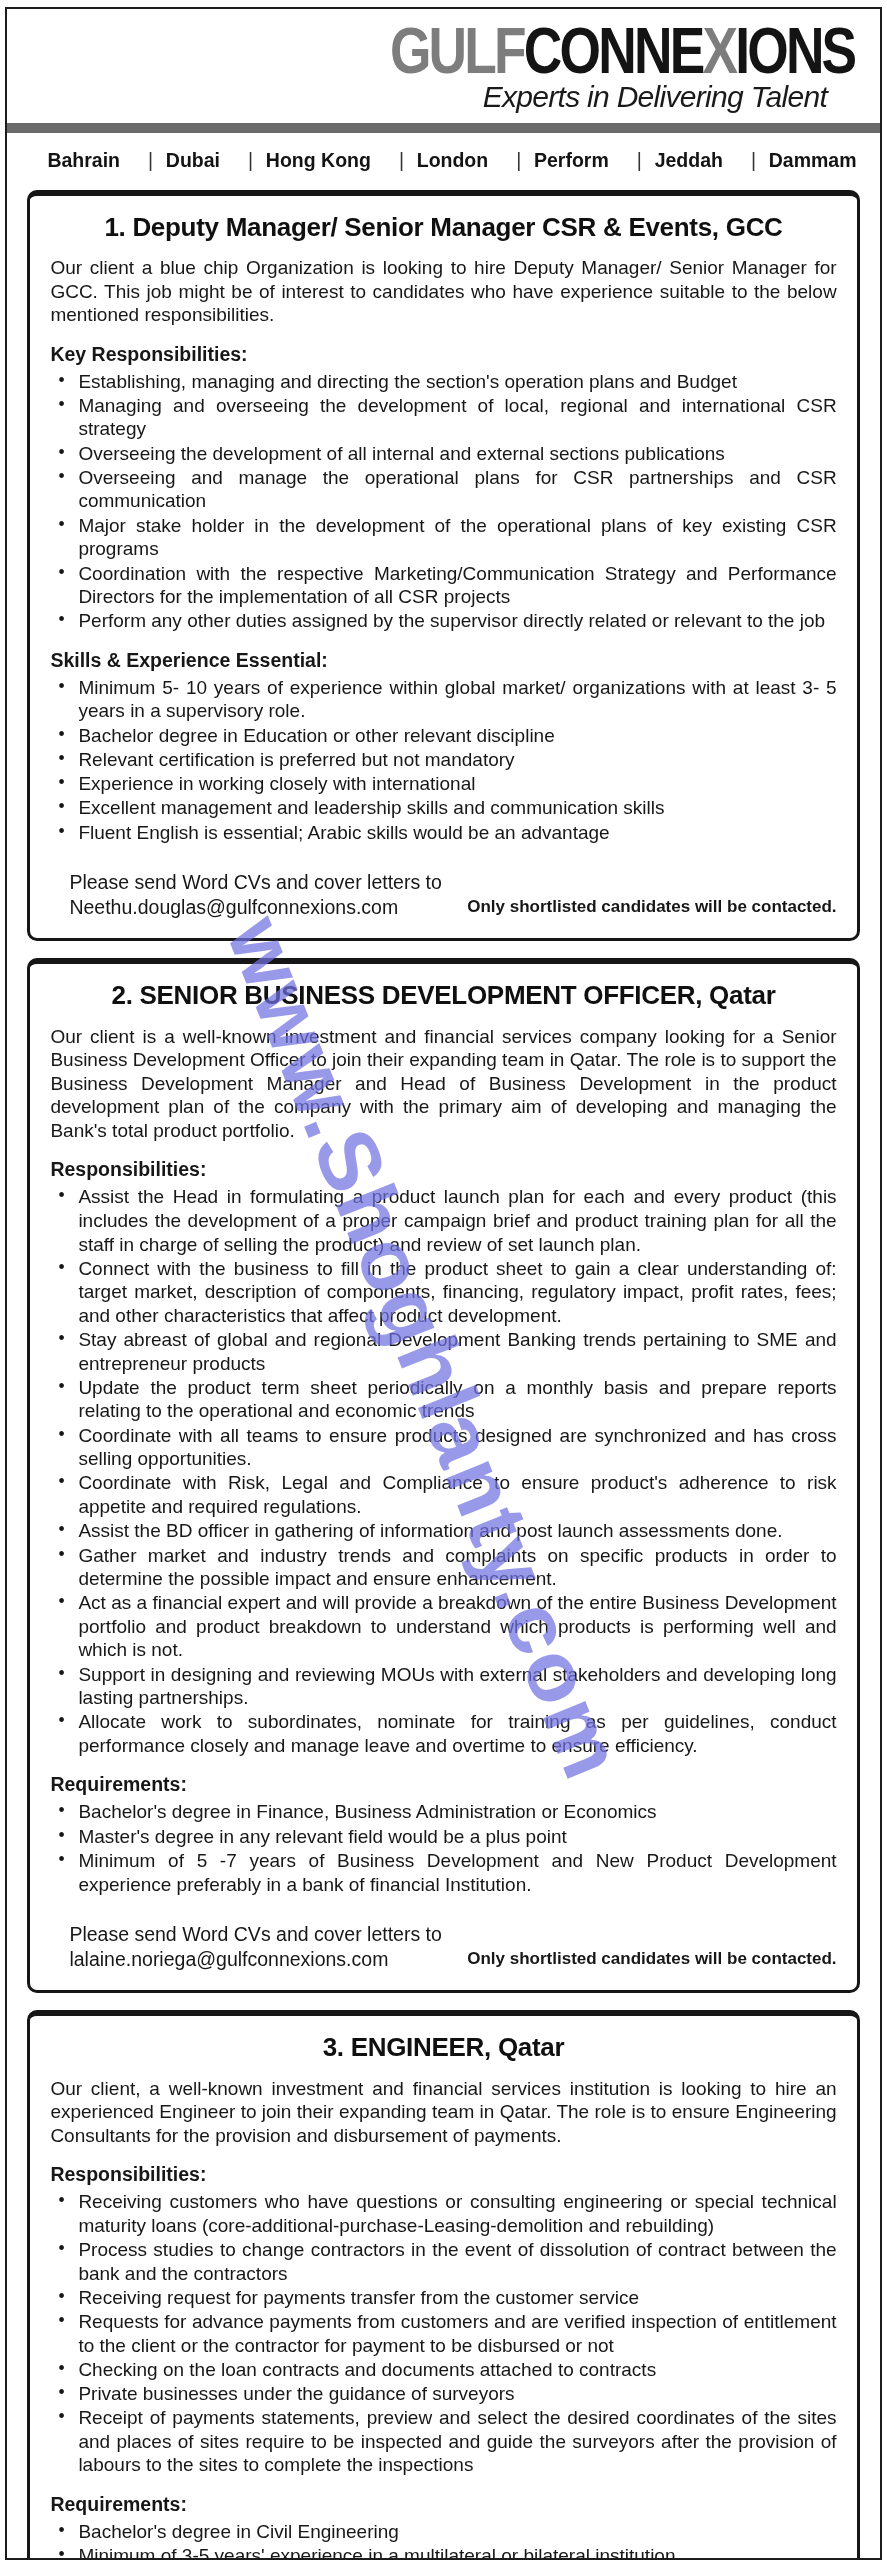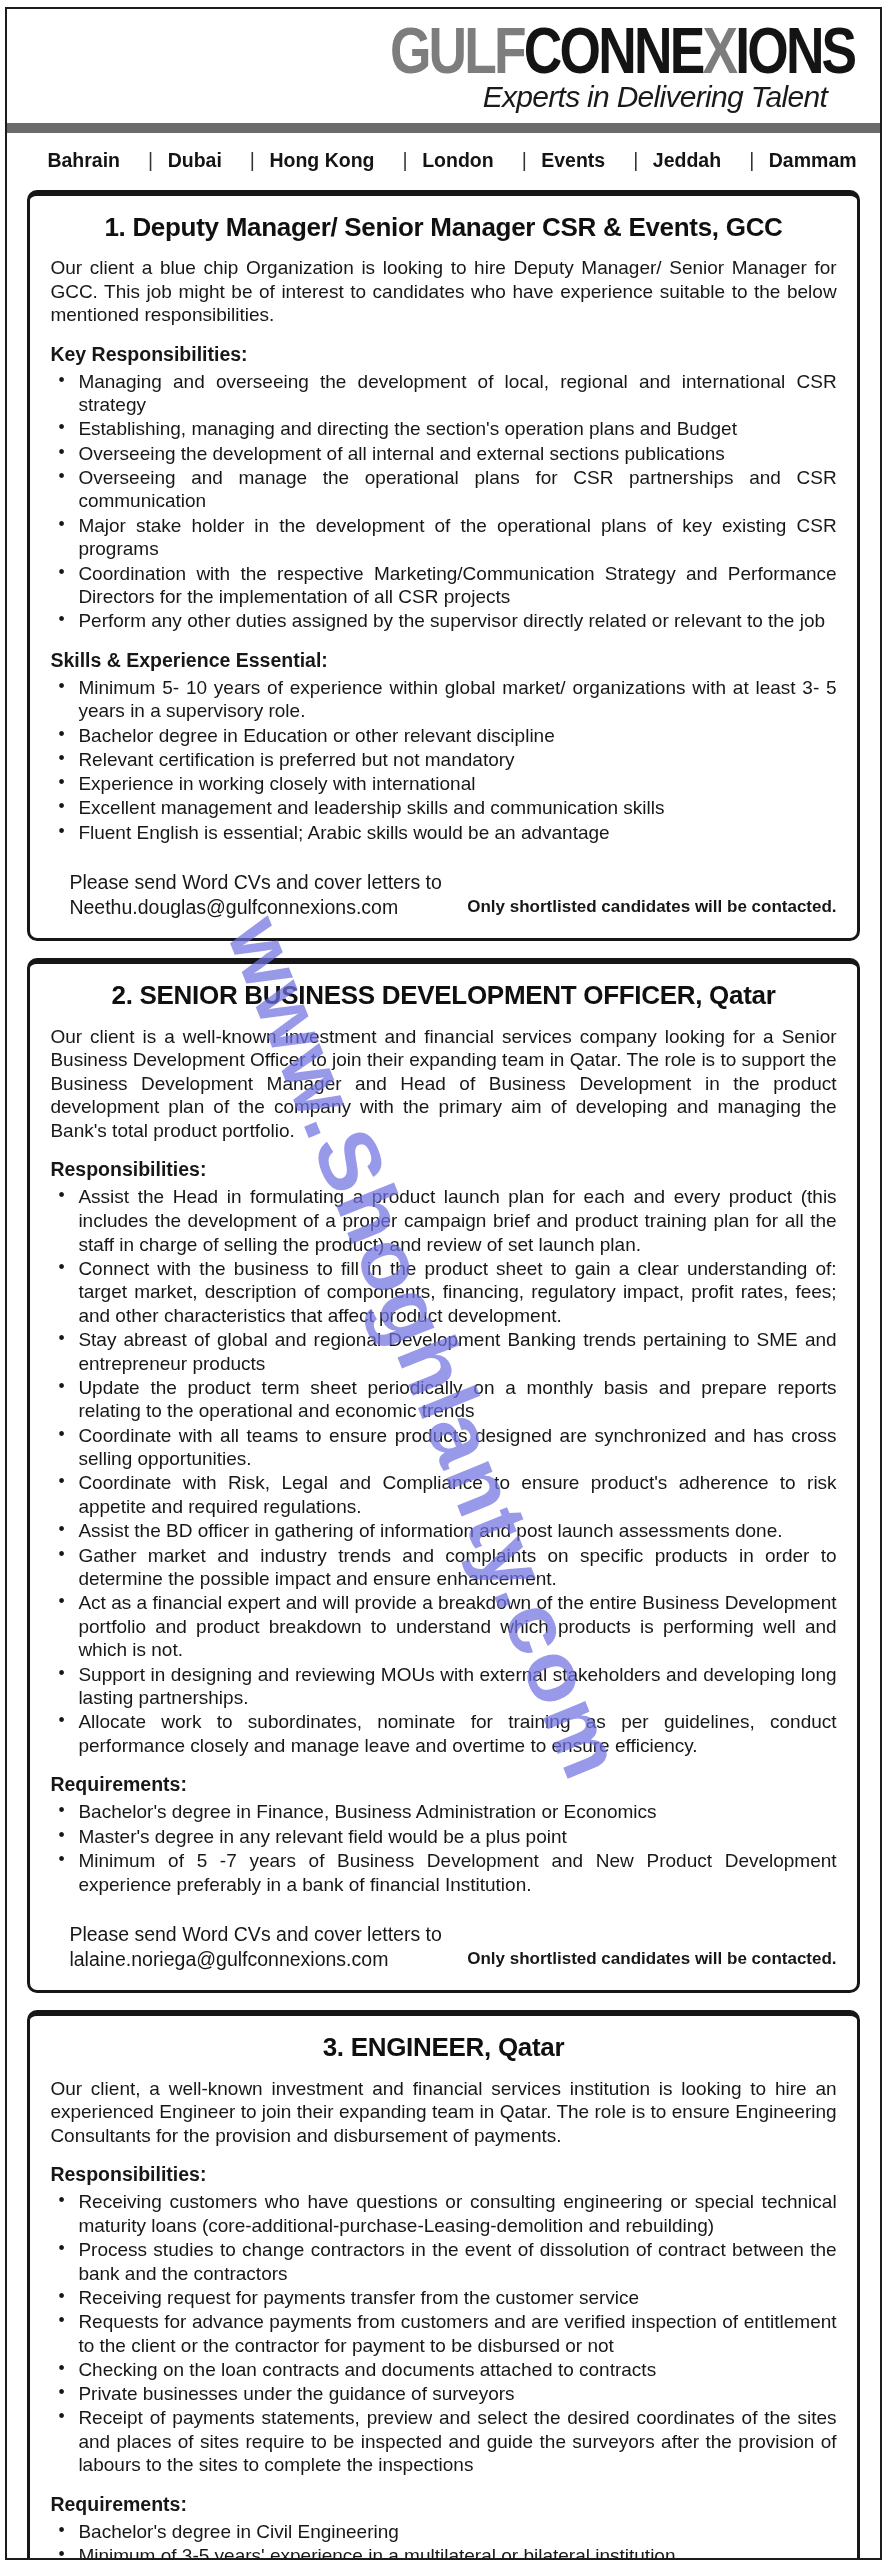--- a/index.html
+++ b/index.html
@@ -58,33 +58,33 @@
           <span class="lg-gray">GULF</span><span class="lg-black">CONNE</span><span class="lg-gray">X</span><span class="lg-black">IONS</span>
         </div>
         <div class="tagline">Experts in Delivering Talent</div>
       </div>
       <div class="graybar"></div>
       <nav class="cities">
           <span class="city">Bahrain</span>
           <span class="city">Dubai</span>
           <span class="city">Hong Kong</span>
           <span class="city">London</span>
-          <span class="city">Events</span>
+          <span class="city">Perform</span>
           <span class="city">Jeddah</span>
           <span class="city">Dammam</span>
         </nav>
     </header>
 
     <section class="job">
       <h2>1. Deputy Manager/ Senior Manager CSR &amp; Events, GCC</h2>
       <p class="intro">Our client a blue chip Organization is looking to hire Deputy Manager/ Senior Manager for GCC. This job might be of interest to candidates who have experience suitable to the below mentioned responsibilities.</p>
       <h3>Key Responsibilities:</h3>
       <ul>
+          <li>Establishing, managing and directing the section's operation plans and Budget</li>
           <li>Managing and overseeing the development of local, regional and international CSR strategy</li>
-          <li>Establishing, managing and directing the section's operation plans and Budget</li>
           <li>Overseeing the development of all internal and external sections publications</li>
           <li>Overseeing and manage the operational plans for CSR partnerships and CSR communication</li>
           <li>Major stake holder in the development of the operational plans of key existing CSR programs</li>
           <li>Coordination with the respective Marketing/Communication Strategy and Performance Directors for the implementation of all CSR projects</li>
           <li>Perform any other duties assigned by the supervisor directly related or relevant to the job</li>
         </ul>
       <h3>Skills &amp; Experience Essential:</h3>
       <ul>
           <li>Minimum 5- 10 years of experience within global market/ organizations with at least 3- 5 years in a supervisory role.</li>
           <li>Bachelor degree in Education or other relevant discipline</li>

